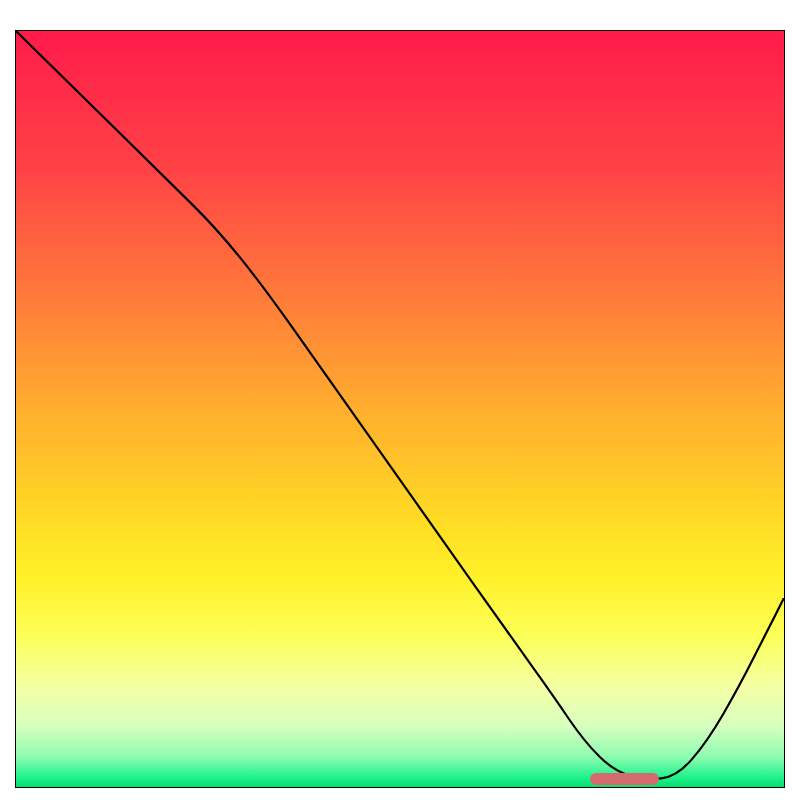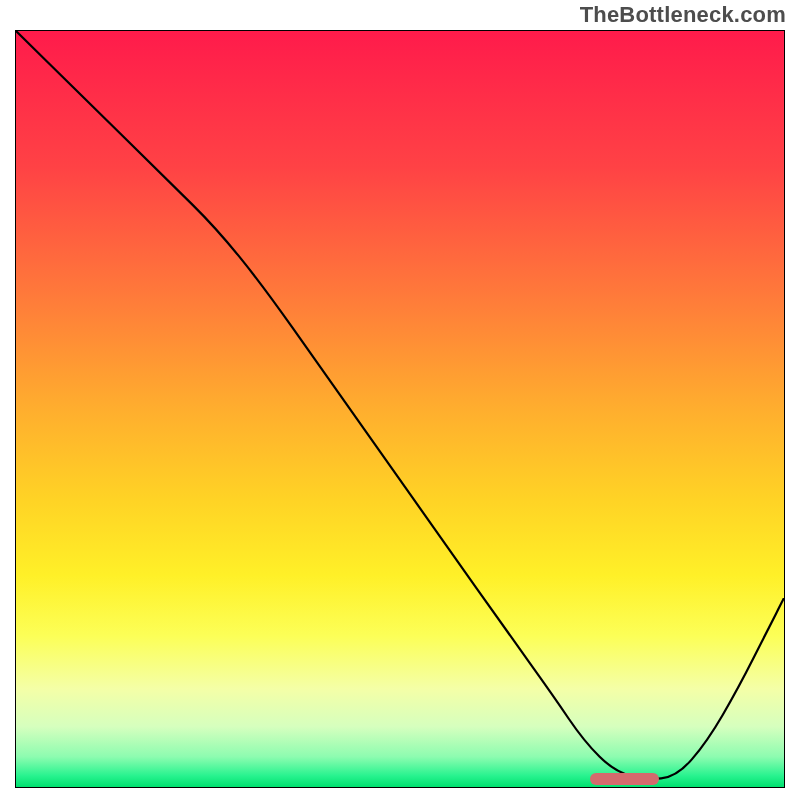--- a/index.html
+++ b/index.html
@@ -46,21 +46,20 @@
   .marker {
     position: absolute;
     background: #d46a6d;
     border-radius: 6px;
   }
 </style>
 </head>
 <body>
 
 <div class="frame">
-  <div class="watermark">TheBottleneck.com</div>
 
   <div class="plot-border">
     <svg class="gradient-bg" viewBox="0 0 770 758" preserveAspectRatio="none">
       <defs>
         <linearGradient id="bg-grad" x1="0" y1="0" x2="0" y2="1">
             <stop offset="0%" stop-color="#ff1b4b"></stop>
             <stop offset="18%" stop-color="#ff4245"></stop>
             <stop offset="35%" stop-color="#ff7a3a"></stop>
             <stop offset="50%" stop-color="#ffae2e"></stop>
             <stop offset="62%" stop-color="#ffd325"></stop>

